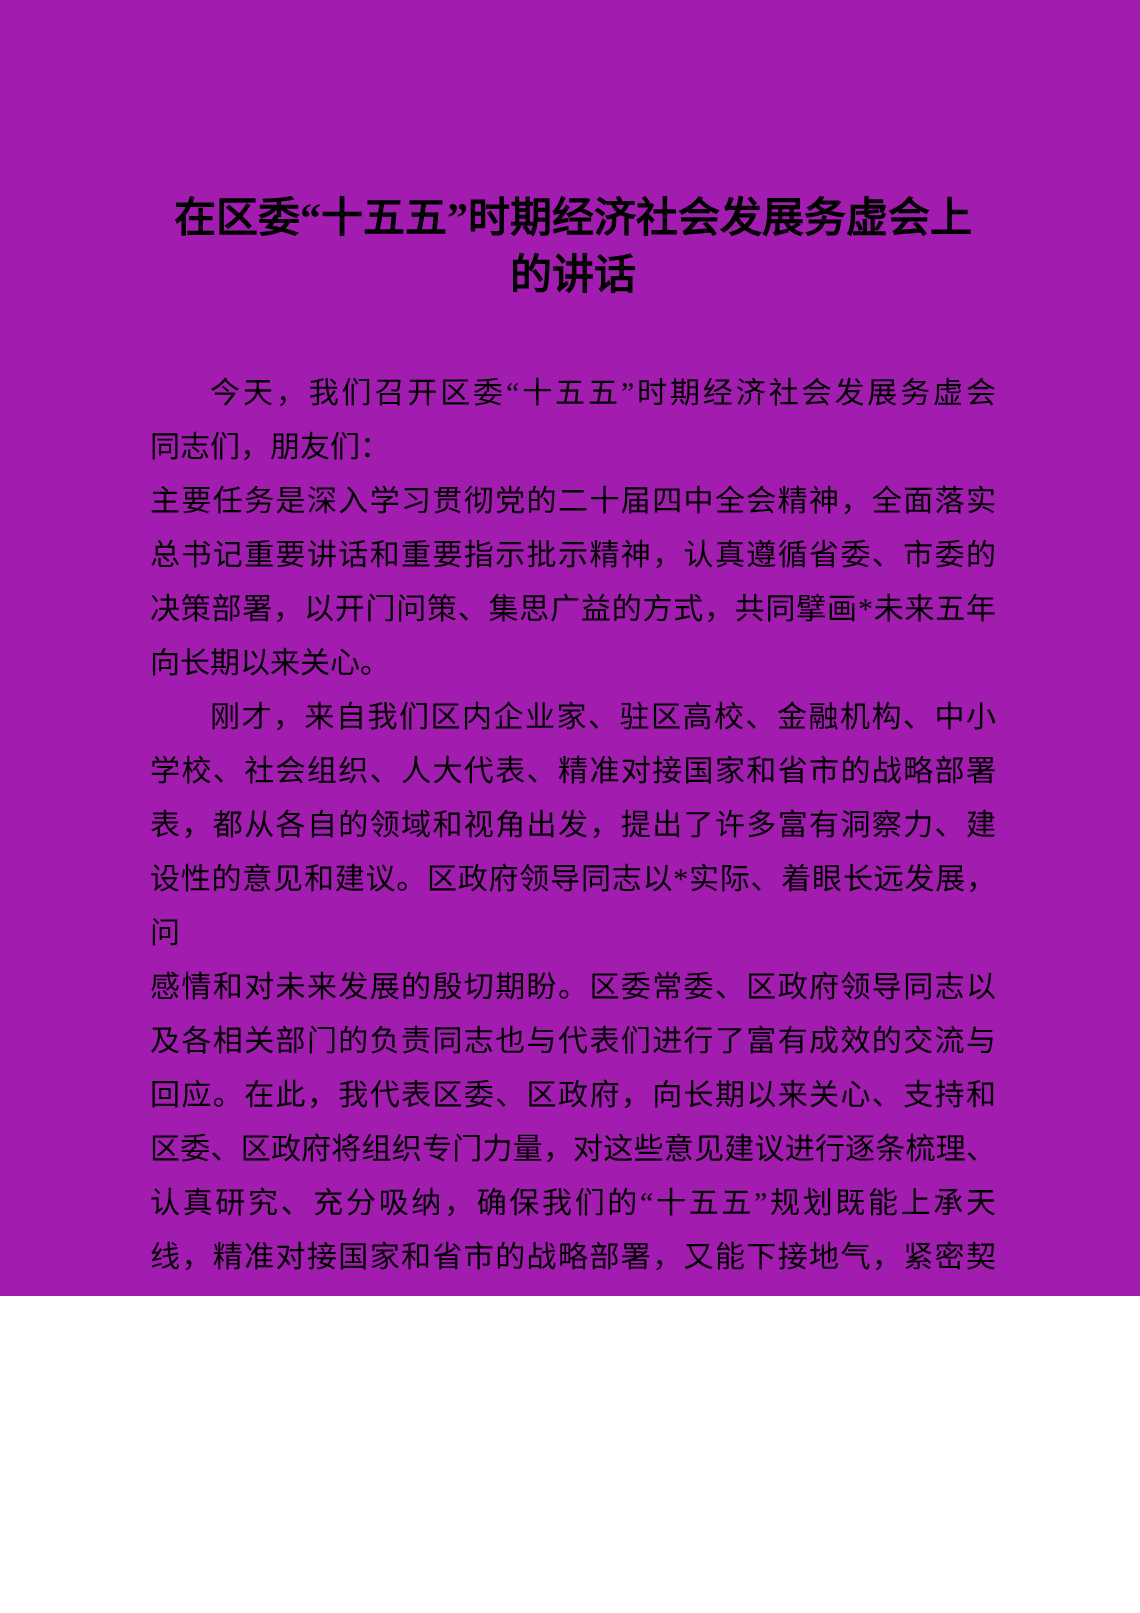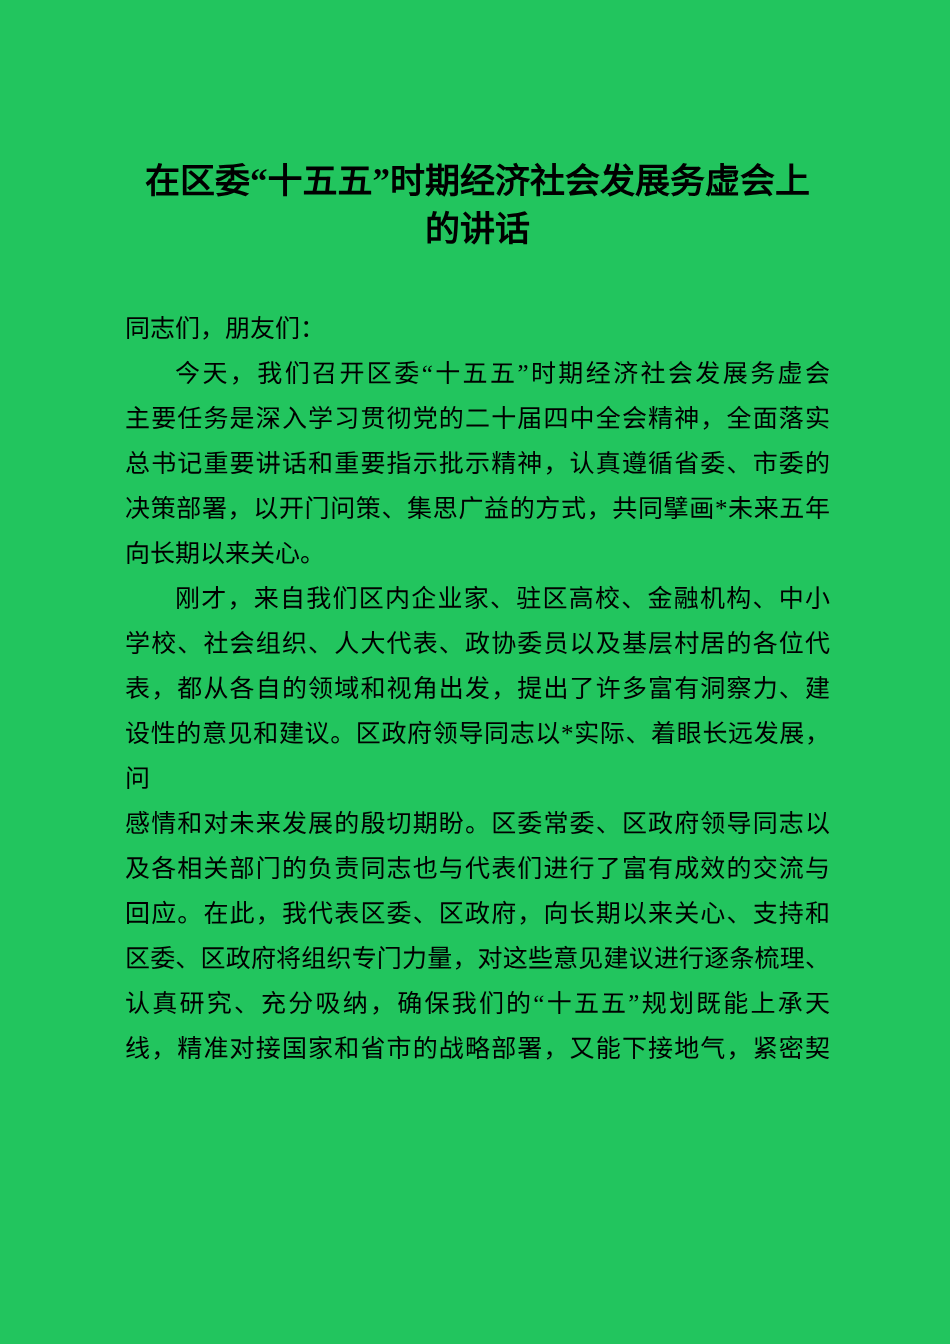--- a/index.html
+++ b/index.html
@@ -3,23 +3,23 @@
 <meta charset="utf-8">
 <style>
   html, body {
     margin: 0;
     padding: 0;
     background: #ffffff;
   }
   .page {
     position: relative;
     width: 950px;
-    height: 1344px;
+    height: 1080px;
     margin: 0 auto;
-    background: #22c55e;
+    background: #a21caf;
     color: #000000;
     font-family: "Liberation Serif", "DejaVu Serif", serif;
     box-sizing: border-box;
     padding: 158px 120px 0 125px;
     overflow: hidden;
   }
   .title {
     margin: 0 0 52px 0;
     font-size: 35px;
     font-weight: 700;
@@ -48,28 +48,28 @@
 <body>
 
 <div class="page">
 
   <h1 class="title">
     <span class="tl">在区委“十五五”时期经济社会发展务虚会上</span>
     <span class="tl">的讲话</span>
   </h1>
 
   <div class="body-text">
+    <p class="line just indent">今天，我们召开区委“十五五”时期经济社会发展务虚会</p>
     <p class="line">同志们，朋友们：</p>
-    <p class="line just indent">今天，我们召开区委“十五五”时期经济社会发展务虚会</p>
     <p class="line just">主要任务是深入学习贯彻党的二十届四中全会精神，全面落实</p>
     <p class="line just">总书记重要讲话和重要指示批示精神，认真遵循省委、市委的</p>
     <p class="line just">决策部署，以开门问策、集思广益的方式，共同擘画*未来五年</p>
     <p class="line">向长期以来关心。</p>
     <p class="line just indent">刚才，来自我们区内企业家、驻区高校、金融机构、中小</p>
-    <p class="line just">学校、社会组织、人大代表、政协委员以及基层村居的各位代</p>
+    <p class="line just">学校、社会组织、人大代表、精准对接国家和省市的战略部署</p>
     <p class="line just">表，都从各自的领域和视角出发，提出了许多富有洞察力、建</p>
     <p class="line just">设性的意见和建议。区政府领导同志以*实际、着眼长远发展，问</p>
     <p class="line just">感情和对未来发展的殷切期盼。区委常委、区政府领导同志以</p>
     <p class="line just">及各相关部门的负责同志也与代表们进行了富有成效的交流与</p>
     <p class="line just">回应。在此，我代表区委、区政府，向长期以来关心、支持和</p>
     <p class="line just">区委、区政府将组织专门力量，对这些意见建议进行逐条梳理、</p>
     <p class="line just">认真研究、充分吸纳，确保我们的“十五五”规划既能上承天</p>
     <p class="line just">线，精准对接国家和省市的战略部署，又能下接地气，紧密契</p>
   </div>
 

